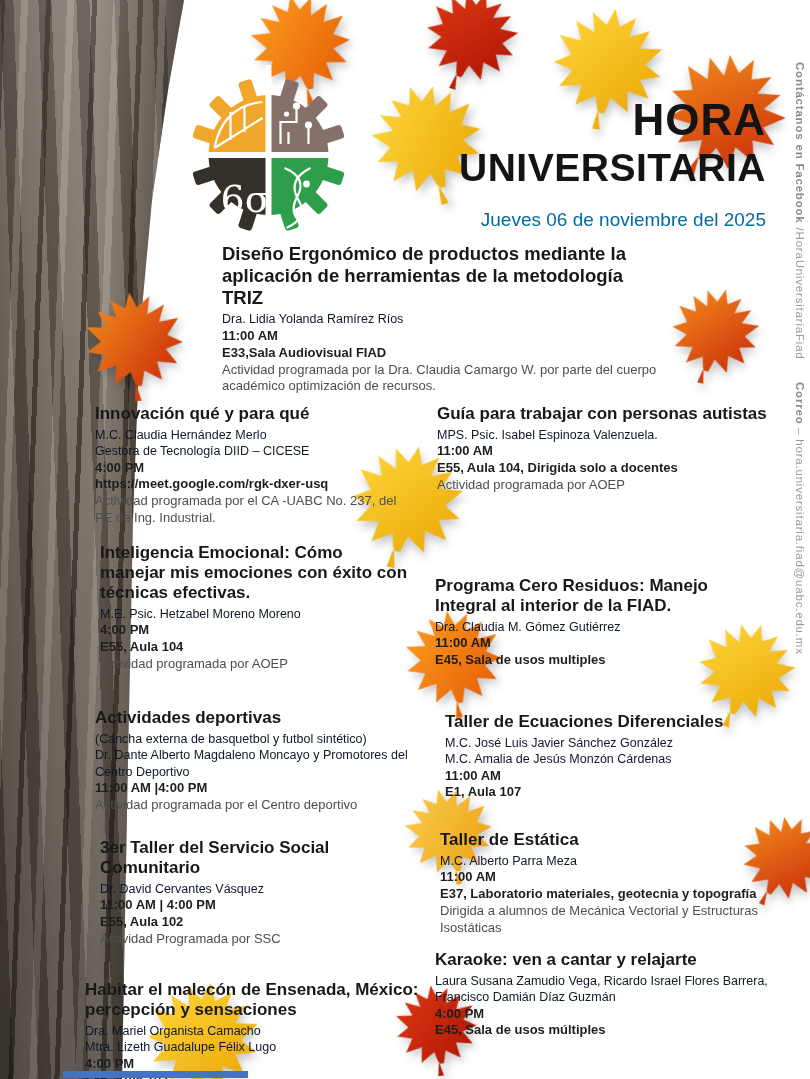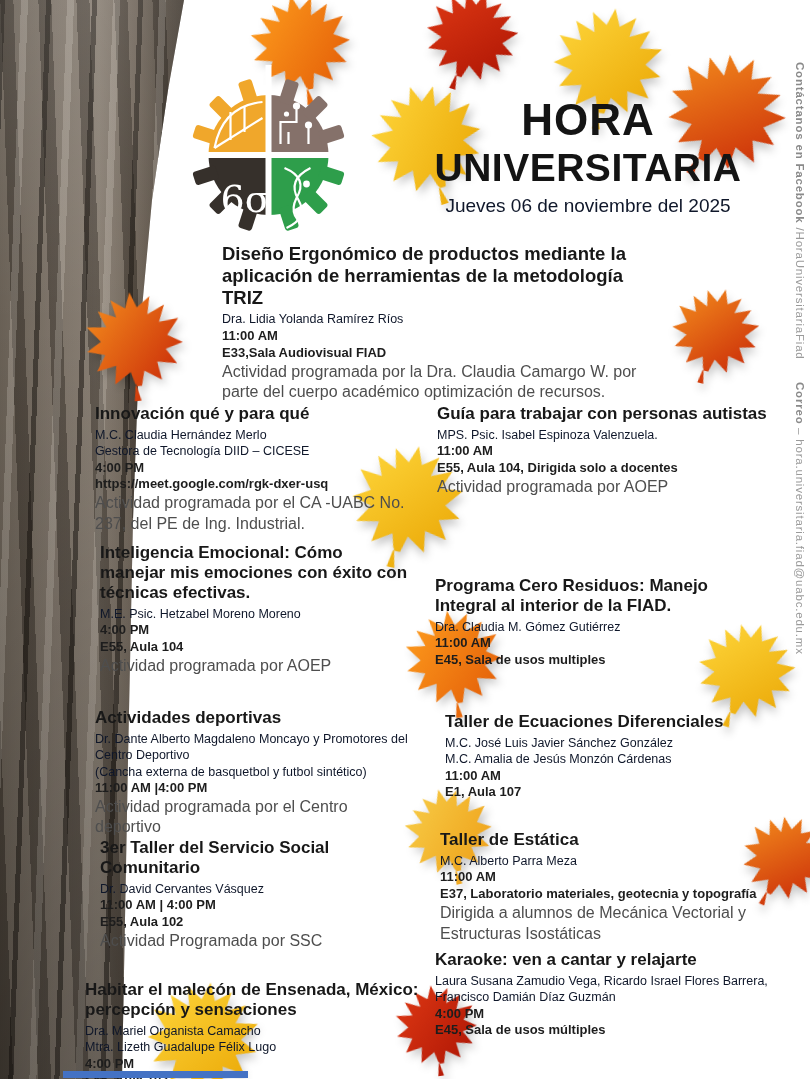--- a/index.html
+++ b/index.html
@@ -20,39 +20,39 @@
   }
   .bark::after{
     content:"";position:absolute;inset:0;
     background:linear-gradient(180deg, rgba(255,255,255,0.10) 0%, rgba(0,0,0,0) 30%, rgba(0,0,0,0.25) 100%);
   }
   
   .leaf{position:absolute;z-index:1;filter:drop-shadow(3px 5px 4px rgba(0,0,0,0.22));}
   
   .logo{position:absolute;left:166px;top:60px;width:205px;height:190px;z-index:2;}
   
-  .title-wrap{position:absolute;left:388px;top:96px;width:400px;text-align:center;z-index:2;color:#141414;}
+  .title-wrap{position:absolute;left:366px;top:96px;width:400px;text-align:right;z-index:2;color:#141414;}
   .hora{font-size:44px;font-weight:bold;letter-spacing:1px;line-height:1.1;}
   .universitaria{font-size:39px;font-weight:bold;letter-spacing:0.5px;line-height:1.25;}
-  .date{font-size:19px;font-weight:normal;color:#0f172a;margin-top:2px;}
+  .date{font-size:19px;font-weight:normal;color:#0369a1;margin-top:16px;}
   
   .contact{
     position:absolute;right:4px;top:62px;height:880px;z-index:2;
     writing-mode:vertical-rl;text-orientation:mixed;
     font-size:11.5px;letter-spacing:0.8px;color:#9a9a9a;white-space:nowrap;
   }
   .contact .b{font-weight:bold;color:#8a8a8a;}
   .contact .gap{margin-inline-start:22px;}
   
   .event{position:absolute;text-align:left;z-index:2;line-height:1.3;}
   .ev-title{font-weight:bold;color:#181818;font-size:17px;line-height:1.18;margin-bottom:3px;}
   .featured .ev-title{font-size:18.5px;}
   .sp{font-size:12.5px;color:#0f172a;}
   .tm,.loc,.lnk{font-size:13px;font-weight:bold;color:#1d1d1d;}
-  .note,.aud{font-size:16px;color:#4e4e4e;}
+  .note,.aud{font-size:13px;color:#4e4e4e;}
   
   .accent-bar{position:absolute;left:63px;top:1071px;width:185px;height:7px;z-index:3;}
 </style>
 </head>
 <body>
 
 <svg width="0" height="0" style="position:absolute" aria-hidden="true">
   <defs>
     <symbol id="leaf" viewBox="0 0 100 112">
       <path d="M50 0 L56 16 L70 6 L66 24 L84 16 L77 33 L97 31 L84 47 L99 56 L81 61 L91 77 L71 73 L74 92 L57 81 L53 96 L47 96 L43 81 L26 92 L29 73 L9 77 L19 61 L1 56 L16 47 L3 31 L23 33 L16 16 L34 24 L30 6 L44 16 Z M47 93 L44 111 L51 111 Z"></path>
@@ -226,22 +226,22 @@
 
 <div class="event" style="left:435px;top:576px;width:335px;">
   <div class="ev-title">Programa Cero Residuos: Manejo Integral al interior de la FIAD.</div>
   <div class="sp">Dra. Claudia M. Gómez Gutiérrez</div>
   <div class="tm">11:00 AM</div>
   <div class="loc">E45, Sala de usos multiples</div>
 </div>
 
 <div class="event" style="left:95px;top:708px;width:320px;">
   <div class="ev-title">Actividades deportivas</div>
+  <div class="sp">(Cancha externa de basquetbol y futbol sintético)</div>
   <div class="sp">Dr. Dante Alberto Magdaleno Moncayo y Promotores del Centro Deportivo</div>
-  <div class="sp">(Cancha externa de basquetbol y futbol sintético)</div>
   <div class="tm">11:00 AM |4:00 PM</div>
   <div class="note">Actividad programada por el Centro deportivo</div>
 </div>
 
 <div class="event" style="left:445px;top:712px;width:310px;">
   <div class="ev-title">Taller de Ecuaciones Diferenciales</div>
   <div class="sp">M.C. José Luis Javier Sánchez González</div>
   <div class="sp">M.C. Amalia de Jesús Monzón Cárdenas</div>
   <div class="tm">11:00 AM</div>
   <div class="loc">E1, Aula 107</div>

